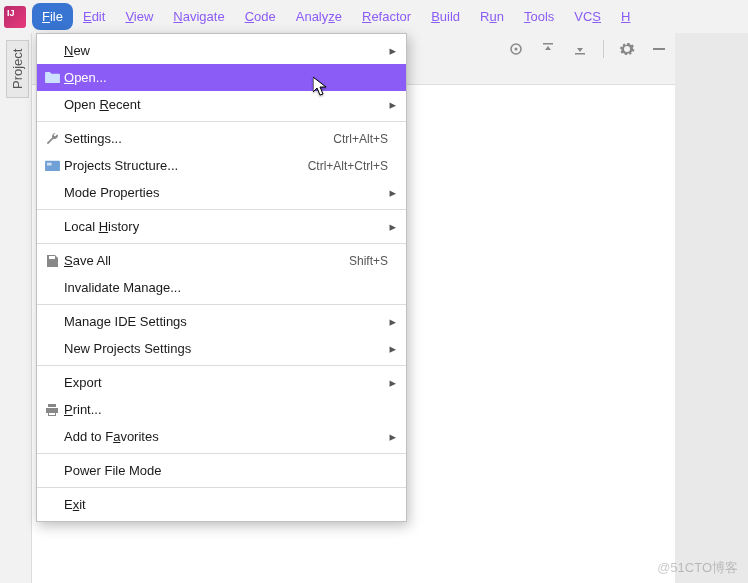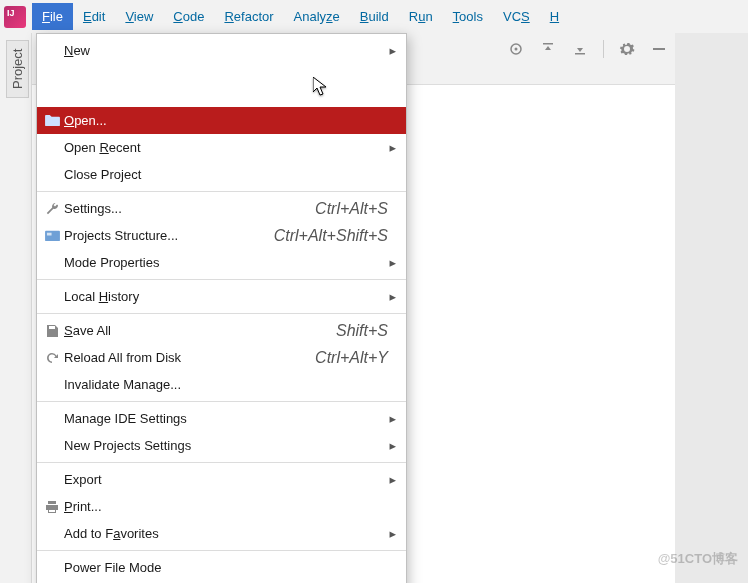--- a/index.html
+++ b/index.html
@@ -1,63 +1,64 @@
 <!DOCTYPE html>
 <html><head>
   <meta charset="utf-8">
   <style>
     * { box-sizing: border-box; margin: 0; padding: 0; font-family: "Segoe UI", Arial, sans-serif; font-size: 13px; }
     body { width: 748px; height: 583px; background: #f2f2f2; overflow: hidden; position: relative; }
     
     .menubar { display: flex; align-items: center; height: 33px; background: #f2f2f2; padding-left: 4px; }
     .app-icon { width: 22px; height: 22px; background: linear-gradient(135deg, #b72c6b, #e8387c); border-radius: 3px; margin-right: 6px; position: relative; }
     .app-icon::before { content:"IJ"; color:#fff; font-size:9px; font-weight:bold; position:absolute; left:3px; top:2px; }
-    .menu-item { padding: 6px 10px; cursor: pointer; color: #0369a1; }
-    .menu-item.active { background: #3874d1; color: #fff; }
+    .menu-item { padding: 6px 10px; cursor: pointer; color: #8b5cf6; }
+    .menu-item.active { background: #3874d1; color: #fff; border-radius: 8px; }
     .u { text-decoration: underline; }
     
     .content-area { position: absolute; left: 32px; right: 73px; top: 33px; bottom: 0; background: #fff; }
     .breadcrumb { height: 52px; background: #f2f2f2; display:flex; align-items:flex-end; padding: 0 0 4px 8px; color:#888; font-size:13px; border-bottom:1px solid #ddd;}
     .toolbar-right { position:absolute; right:80px; top:40px; display:flex; gap:14px; color:#888; align-items:center;}
     .toolbar-ic { width:18px; height:18px; display:flex; align-items:center; justify-content:center;}
 
     .side-left { position: absolute; left: 0; top: 33px; width: 32px; bottom: 0; background: #f2f2f2; border-right: 1px solid #ddd; }
     .side-left .folder-ic { position: absolute; top: 10px; left: 8px; color:#8a9bb0; }
     .side-left .tab-vertical { position: absolute; top: 65px; left: 6px; transform: rotate(-90deg); transform-origin: left top; color:#555; white-space:nowrap; padding:3px 8px; background:#e8e8e8; border:1px solid #ccc; font-size:12px;}
     
     .side-right { position: absolute; right: 0; top: 33px; width: 73px; bottom: 0; background: #e9e9e9; }
 
     .dropdown { position: absolute; left: 36px; top: 33px; width: 371px; background: #fff; box-shadow: 2px 4px 12px rgba(0,0,0,0.25); border: 1px solid #c0c0c0; padding: 3px 0; }
     .dd-item { display: flex; align-items: center; height: 27px; padding: 0 10px 0 5px; color: #1a1a1a; cursor: pointer; position: relative; }
-    .dd-item.hover { background: #b91c1c; color: #fff; margin-top: 43px; }
+    .dd-item.hover { background: #8b5cf6; color: #fff; }
     .dd-icon { width: 20px; display: inline-flex; justify-content: center; color:#8a8a8a; margin-right: 2px;}
     .dd-item.hover .dd-icon { color:#cde0ff; }
     .dd-label { flex: 1; }
-    .dd-shortcut { color: #555; font-size: 16px; margin-left: 10px; font-style: italic; }
+    .dd-shortcut { color: #555; font-size: 12px; margin-left: 10px; }
     .dd-arrow { width: 8px; text-align: right; color:#555;}
     .dd-item.hover .dd-shortcut, .dd-item.hover .dd-arrow { color: #e8f0ff; }
     .dd-sep { height: 1px; background: #dcdcdc; margin: 3px 0; }
     
     .cursor { position: absolute; left: 313px; top: 77px; pointer-events: none; }
     .cursor svg { filter: drop-shadow(0 1px 1px rgba(0,0,0,0.4)); }
 
-    .watermark { position: absolute; right: 10px; bottom: 15px; color: rgba(0,0,0,0.22); font-size: 13px; font-weight: bold; }
+    .watermark { position: absolute; right: 10px; bottom: 6px; color: rgba(0,0,0,0.22); font-size: 13px; }
   </style>
 </head>
 <body>
 
 <div class="menubar">
   <div class="app-icon"></div>
 
   <div class="menu-item active"><span class="u">F</span>ile</div>
     <div class="menu-item"><span class="u">E</span>dit</div>
     <div class="menu-item"><span class="u">V</span>iew</div>
+    <div class="menu-item"><span class="u">N</span>avigate</div>
     <div class="menu-item"><span class="u">C</span>ode</div>
+    <div class="menu-item">Analy<span class="u">z</span>e</div>
     <div class="menu-item"><span class="u">R</span>efactor</div>
-    <div class="menu-item">Analy<span class="u">z</span>e</div>
     <div class="menu-item"><span class="u">B</span>uild</div>
     <div class="menu-item">R<span class="u">u</span>n</div>
     <div class="menu-item"><span class="u">T</span>ools</div>
     <div class="menu-item">VC<span class="u">S</span></div>
     <div class="menu-item"><span class="u">H</span></div>
 </div>
 
 <div class="side-left">
   <span class="folder-ic">
     <svg width="16" height="14" viewBox="0 0 16 14">
@@ -122,45 +123,40 @@
         </svg>
       </span>
       <span class="dd-label"><span class="u">O</span>pen...</span>
       <span class="dd-arrow"></span>
     </div>
     <div class="dd-item">
       <span class="dd-icon"></span>
       <span class="dd-label">Open <span class="u">R</span>ecent</span>
       <span class="dd-arrow">▸</span>
     </div>
-    <div class="dd-item">
-      <span class="dd-icon"></span>
-      <span class="dd-label">Close Pro<span class="u">j</span>ect</span>
-      <span class="dd-arrow"></span>
-    </div>
     <div class="dd-sep"></div>
     <div class="dd-item">
       <span class="dd-icon">
         <svg width="14" height="14" viewBox="0 0 14 14">
           <path fill="#888" d="M13 3.5a3.5 3.5 0 01-4.6 3.3L3 12.2 1.8 11l5.4-5.4A3.5 3.5 0 0110.5 1l-2 2L10 4.5l2-2c.6.3 1 .6 1 1z"></path>
         </svg>
       </span>
       <span class="dd-label">Settings...</span>
       <span class="dd-shortcut">Ctrl+Alt+S</span>
       <span class="dd-arrow"></span>
     </div>
     <div class="dd-item">
       <span class="dd-icon">
         <svg width="15" height="13" viewBox="0 0 16 14">
           <rect x="0" y="2" width="16" height="11" rx="1" fill="#6fa0d6"></rect>
           <rect x="2" y="4" width="5" height="3" fill="#fff" opacity="0.7"></rect>
         </svg>
       </span>
       <span class="dd-label">Projects Structure...</span>
-      <span class="dd-shortcut">Ctrl+Alt+Shift+S</span>
+      <span class="dd-shortcut">Ctrl+Alt+Ctrl+S</span>
       <span class="dd-arrow"></span>
     </div>
     <div class="dd-item">
       <span class="dd-icon"></span>
       <span class="dd-label">Mode Properties</span>
       <span class="dd-arrow">▸</span>
     </div>
     <div class="dd-sep"></div>
     <div class="dd-item">
       <span class="dd-icon"></span>
@@ -169,30 +165,20 @@
     </div>
     <div class="dd-sep"></div>
     <div class="dd-item">
       <span class="dd-icon">
         <svg width="14" height="14" viewBox="0 0 14 14">
           <path fill="#888" d="M2 1h8l3 3v9H2V1zm2 1v3h6V2H4zm1 6h4v4H5V8z"></path>
         </svg>
       </span>
       <span class="dd-label"><span class="u">S</span>ave All</span>
       <span class="dd-shortcut">Shift+S</span>
-      <span class="dd-arrow"></span>
-    </div>
-    <div class="dd-item">
-      <span class="dd-icon">
-        <svg width="14" height="14" viewBox="0 0 14 14">
-          <path fill="#888" d="M7 2a5 5 0 014.5 2.8L13 3v4H9l1.4-1.4A3.5 3.5 0 107 10.5V12a5 5 0 110-10z"></path>
-        </svg>
-      </span>
-      <span class="dd-label">Reload All from Disk</span>
-      <span class="dd-shortcut">Ctrl+Alt+Y</span>
       <span class="dd-arrow"></span>
     </div>
     <div class="dd-item">
       <span class="dd-icon"></span>
       <span class="dd-label">Invalidate Manage...</span>
       <span class="dd-arrow"></span>
     </div>
     <div class="dd-sep"></div>
     <div class="dd-item">
       <span class="dd-icon"></span>

